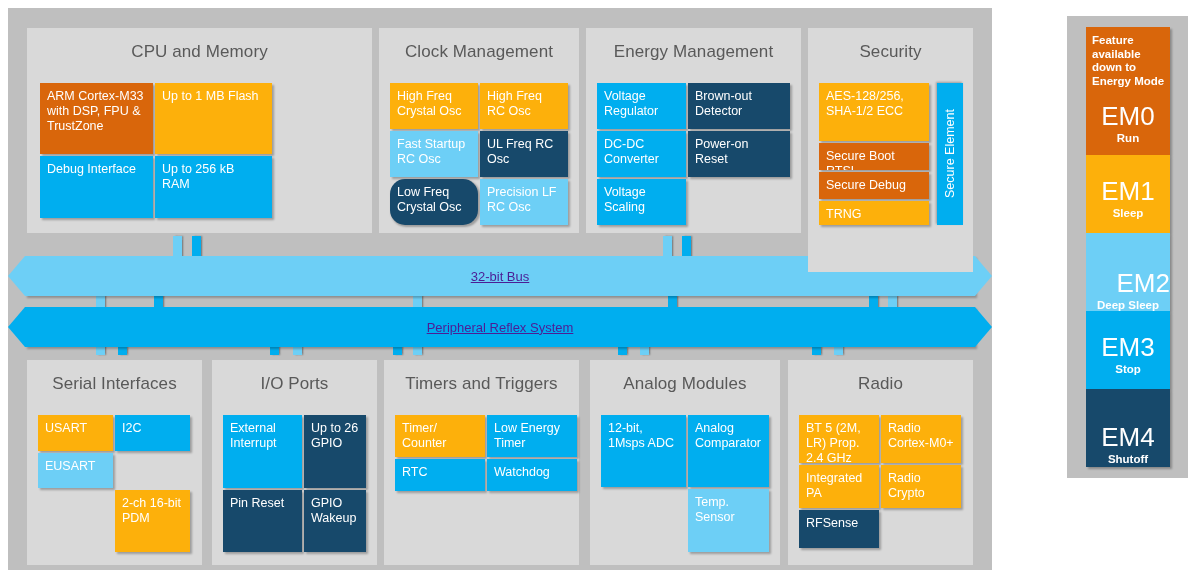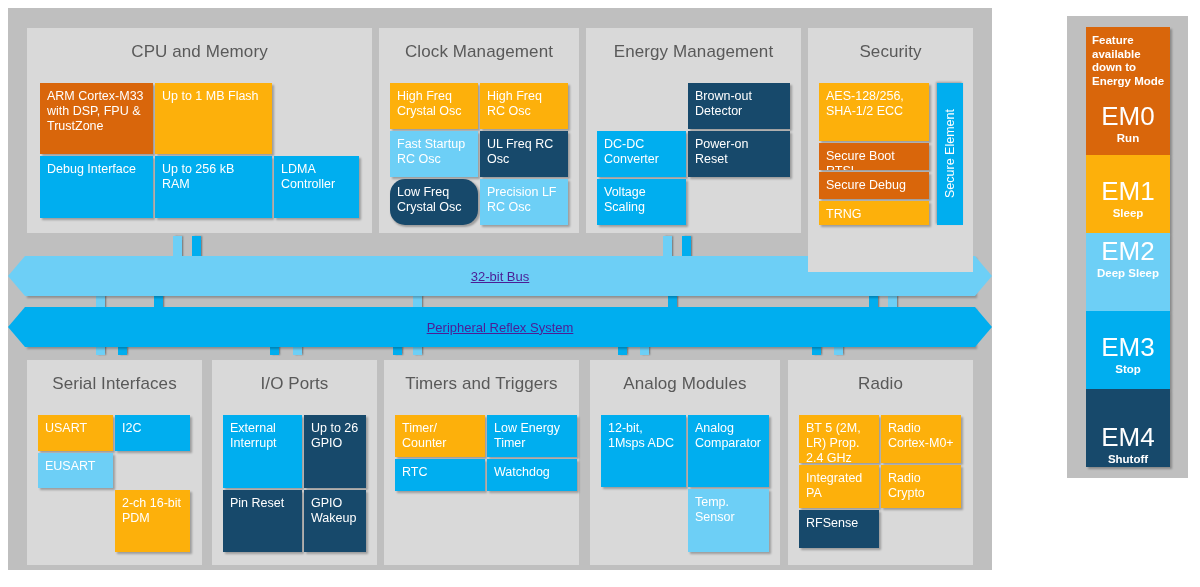--- a/index.html
+++ b/index.html
@@ -186,35 +186,35 @@
   <div class="bus busprs" style="left:17px; top:299px; width:950px; height:40px;">
     <span class="bus-label">Peripheral Reflex System</span>
   </div>
 
   <div class="group" style="left:19px; top:20px; width:345px; height:205px;">
     <div class="group-title">CPU and Memory</div>
     <div class="blk em0" style="left:13px; top:55px; width:113px; height:71px;"><span>ARM Cortex-M33 with DSP, FPU &amp; TrustZone</span></div>
     <div class="blk em1" style="left:128px; top:55px; width:117px; height:71px;"><span>Up to 1 MB Flash</span></div>
     <div class="blk em3" style="left:13px; top:128px; width:113px; height:62px;"><span>Debug Interface</span></div>
     <div class="blk em3" style="left:128px; top:128px; width:117px; height:62px;"><span>Up to 256 kB RAM</span></div>
-    <div class="blk em3" style="left:247px; top:128px; width:85px; height:62px;"><span>LDMA Controller</span></div>
   </div>
 
   <div class="group" style="left:371px; top:20px; width:200px; height:205px;">
     <div class="group-title">Clock Management</div>
     <div class="blk em1" style="left:11px; top:55px; width:88px; height:46px;"><span>High Freq Crystal Osc</span></div>
     <div class="blk em1" style="left:101px; top:55px; width:88px; height:46px;"><span>High Freq RC Osc</span></div>
     <div class="blk em2" style="left:11px; top:103px; width:88px; height:46px;"><span>Fast Startup RC Osc</span></div>
     <div class="blk em4" style="left:101px; top:103px; width:88px; height:46px;"><span>UL Freq RC Osc</span></div>
     <div class="blk em4" style="left:11px; top:151px; width:88px; height:46px;border-radius:15px;"><span>Low Freq Crystal Osc</span></div>
     <div class="blk em2" style="left:101px; top:151px; width:88px; height:46px;"><span>Precision LF RC Osc</span></div>
   </div>
 
   <div class="group" style="left:578px; top:20px; width:215px; height:205px;">
     <div class="group-title">Energy Management</div>
+    <div class="blk em3" style="left:11px; top:55px; width:89px; height:46px;"><span>Voltage Regulator</span></div>
     <div class="blk em4" style="left:102px; top:55px; width:102px; height:46px;"><span>Brown-out Detector</span></div>
     <div class="blk em3" style="left:11px; top:103px; width:89px; height:46px;"><span>DC-DC Converter</span></div>
     <div class="blk em4" style="left:102px; top:103px; width:102px; height:46px;"><span>Power-on Reset</span></div>
     <div class="blk em3" style="left:11px; top:151px; width:89px; height:46px;"><span>Voltage Scaling</span></div>
   </div>
 
   <div class="group" style="left:800px; top:20px; width:165px; height:244px;">
     <div class="group-title">Security</div>
     <div class="blk em1" style="left:11px; top:55px; width:110px; height:58px;"><span>AES-128/256, SHA-1/2 ECC</span></div>
     <div class="blk em0" style="left:11px; top:115px; width:110px; height:27px;"><span>Secure Boot RTSL</span></div>
@@ -274,21 +274,21 @@
   <div class="lg-big" style="padding-top:14px;">EM0</div>
   <div class="lg-sub">Run</div>
 </div>
 
 <div class="lgblk lg-em1" style="top:155px; height:78px;">
   <div class="lg-big" style="padding-top:22px;">EM1</div>
   <div class="lg-sub">Sleep</div>
 </div>
 
 <div class="lgblk lg-em2" style="top:233px; height:78px;">
-  <div class="lg-big" style="padding-top:4px;">EM2</div>
+  <div class="lg-big" style="padding-top:36px;text-align:right;">EM2</div>
   <div class="lg-sub">Deep Sleep</div>
 </div>
 
 <div class="lgblk lg-em3" style="top:311px; height:78px;">
   <div class="lg-big" style="padding-top:22px;">EM3</div>
   <div class="lg-sub">Stop</div>
 </div>
 
 <div class="lgblk lg-em4" style="top:389px; height:78px;">
   <div class="lg-big" style="padding-top:34px;">EM4</div>

